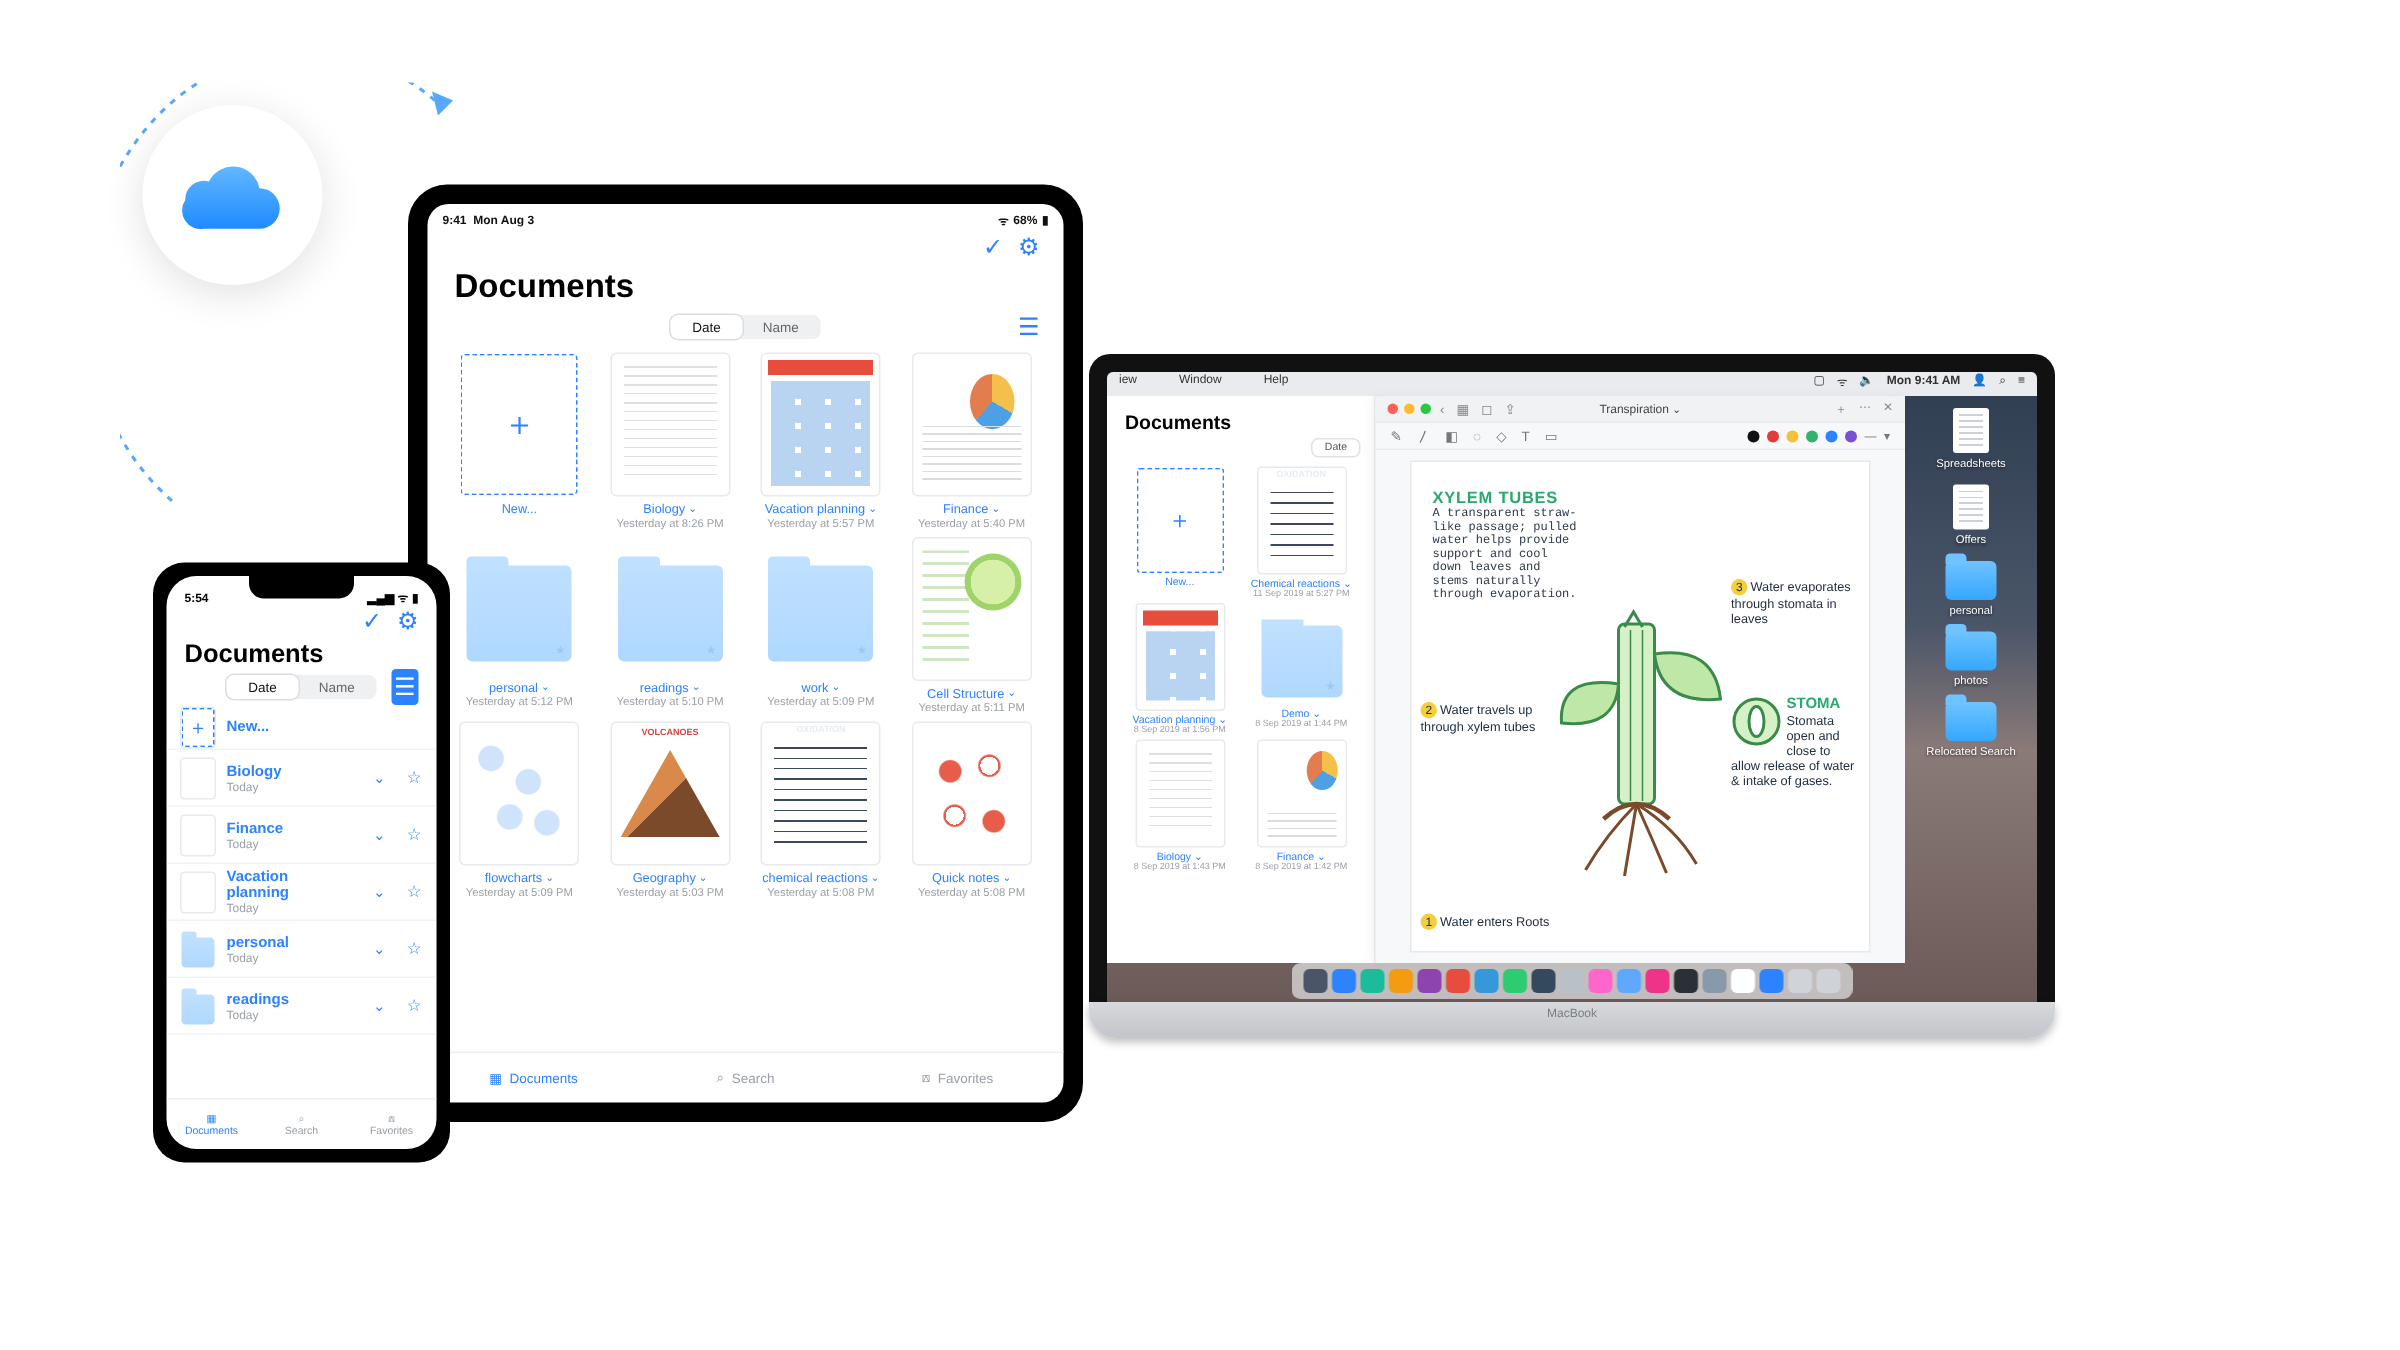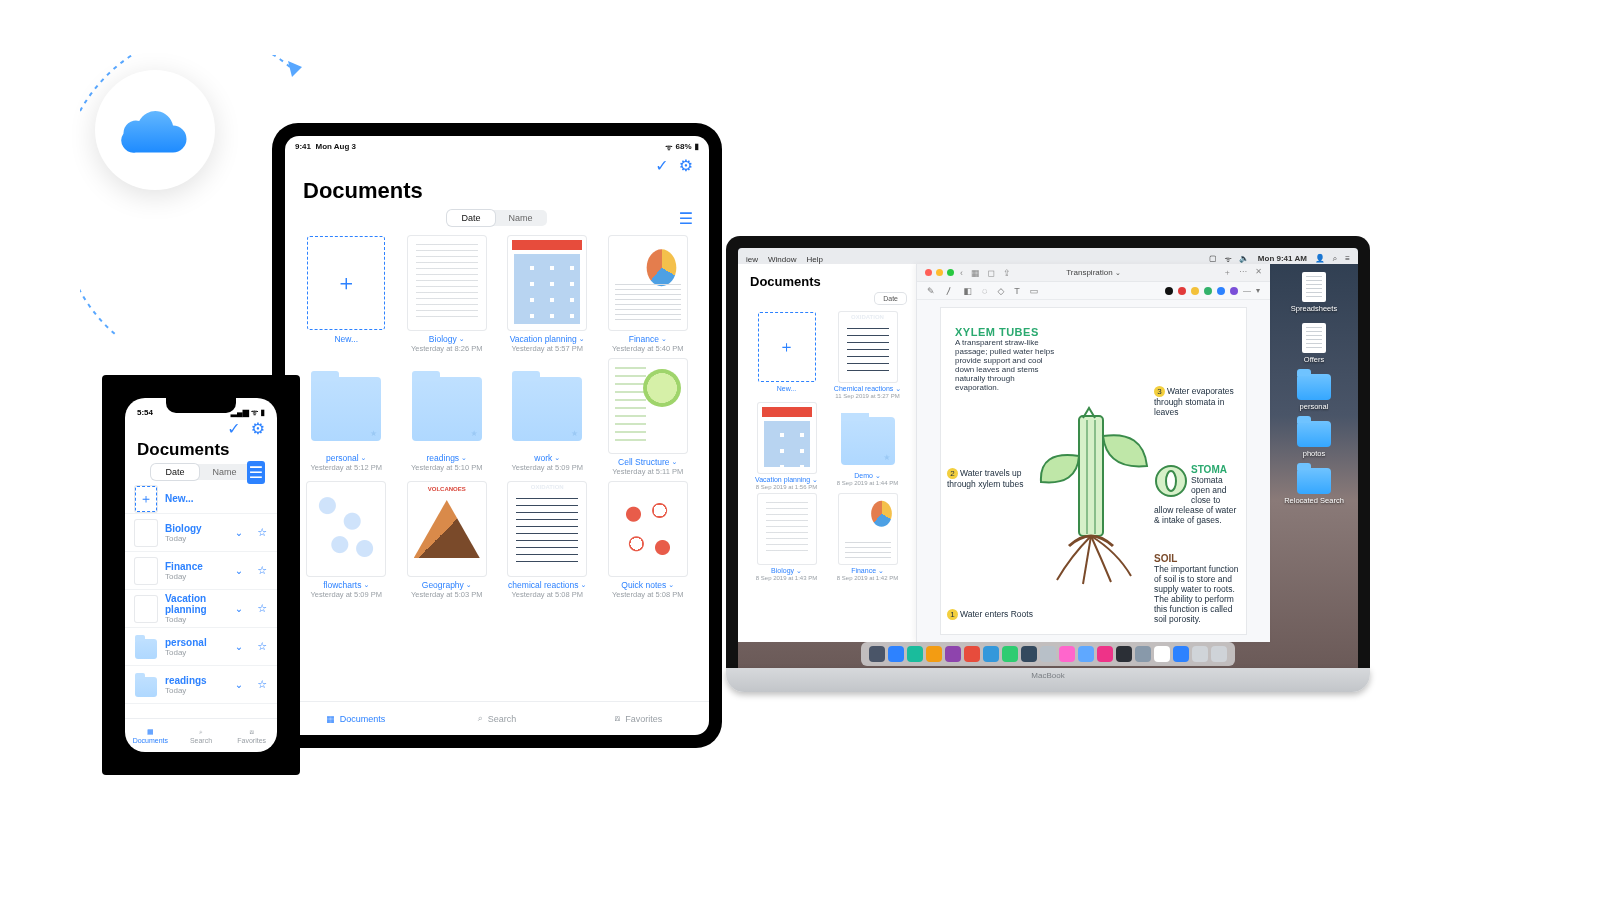--- a/index.html
+++ b/index.html
@@ -52,21 +52,21 @@
 .th-flow::before{content:"";position:absolute;inset:8px;background:radial-gradient(circle at 20% 20%,#cfe3fb 0 8px,transparent 9px),radial-gradient(circle at 60% 40%,#cfe3fb 0 8px,transparent 9px),radial-gradient(circle at 40% 70%,#cfe3fb 0 8px,transparent 9px),radial-gradient(circle at 80% 75%,#cfe3fb 0 8px,transparent 9px);}
 .th-geo::before{content:"VOLCANOES";position:absolute;top:4px;left:0;right:0;text-align:center;font-size:6px;font-weight:800;color:#d9463a;}
 .th-geo::after{content:"";position:absolute;inset:18px 6px 18px;background:linear-gradient(135deg,#d98a4a 0 50%,#7a4a2a 50%);clip-path:polygon(50% 0,100% 100%,0 100%);}
 .th-ox{background:#1f2a3a;}
 .th-ox::before{content:"OXIDATION";position:absolute;top:2px;left:0;right:0;text-align:center;font-size:6px;color:#e8edf3;font-weight:700;}
 .th-ox::after{content:"";position:absolute;inset:16px 8px 8px;background:repeating-linear-gradient(#3a4a5e 0 1px,transparent 1px 7px);}
 .th-qn{background:#1a2236;}
 .th-qn::before{content:"";position:absolute;inset:10px;background:radial-gradient(circle at 25% 30%,#e85c4a 0 7px,transparent 8px),radial-gradient(circle at 70% 25%,transparent 0 6px,#e85c4a 6px 7px,transparent 8px),radial-gradient(circle at 30% 70%,transparent 0 6px,#e85c4a 6px 7px,transparent 8px),radial-gradient(circle at 75% 75%,#e85c4a 0 7px,transparent 8px);}
 
 
-.iphone { position:absolute; left: 102px; top: 375px; width: 198px; height: 400px; border-radius: 4px; background:#000; padding:23px; }
+.iphone { position:absolute; left: 102px; top: 375px; width: 198px; height: 400px; border-radius: 21px; background:#000; padding:9px; }
 .iphone-inner { width:100%; height:100%; border-radius:20px; background:#fff; overflow:hidden; display:flex; flex-direction:column; position:relative; }
 .notch { position:absolute; top:0; left:50%; transform:translateX(-50%); width:70px; height:15px; background:#000; border-radius:0 0 10px 10px; }
 .iphone-status { height:20px; display:flex; justify-content:space-between; align-items:flex-end; padding:0 12px 1px; font-size:8px; font-weight:700; }
 .iphone-top { height:20px; display:flex; justify-content:flex-end; gap:10px; align-items:center; padding-right:12px; color:#2d82ff; }
 .iphone-title { font-size:17px; font-weight:800; padding:2px 12px 4px; }
 .iphone-sort { display:flex; justify-content:center; align-items:center; position:relative; padding-bottom:4px; }
 .iphone-sort .ipad-list-icon { right:12px; background:#2d82ff; color:#fff; border-radius:3px; padding:2px; }
 .iphone-list { flex:1; overflow:hidden; }
 .row { display:flex; align-items:center; height:38px; padding:0 10px 0 10px; border-bottom:1px solid #f0f2f4; gap:8px; }
 .row.new { height:30px; }
@@ -82,21 +82,21 @@
 .iphone-tabs { height:34px; border-top:1px solid #eceef1; display:flex; }
 .iphone-tabs .tab { flex:1; display:flex; flex-direction:column; align-items:center; justify-content:center; font-size:7px; gap:1px; color:#9aa0a6; }
 .iphone-tabs .tab.on { color:#2d82ff; }
 
 
 .macbook { position:absolute; left: 726px; top: 236px; width: 644px; }
 .mb-screen { height: 432px; border-radius: 14px 14px 0 0; background:#111; padding:12px 12px 0; }
 .mb-display { width:100%; height:100%; border-radius:4px 4px 0 0; overflow:hidden; position:relative; background:linear-gradient(180deg,#2e3d50 0%,#4a5568 40%,#8a7a78 60%,#6b5a58 100%); }
 .mb-base { height:24px; background:linear-gradient(#d7d9dc,#c2c5c9); border-radius:0 0 18px 18px; position:relative; box-shadow:0 3px 6px rgba(0,0,0,.25); }
 .mb-base::after{content:"MacBook";position:absolute;left:50%;top:3px;transform:translateX(-50%);font-size:8px;color:#7a7e83;}
-.mb-menubar { position:absolute; top:0; left:0; right:0; height:16px; background:rgba(250,250,252,.92); display:flex; align-items:flex-end; font-size:8px; padding:0 8px; gap:10px; color:#333; }
+.mb-menubar { position:absolute; top:0; left:0; right:0; height:16px; background:rgba(250,250,252,.92); display:flex; align-items:flex-start; font-size:8px; padding:0 8px; gap:28px; color:#333; }
 .mb-menubar .mright { margin-left:auto; display:flex; gap:8px; align-items:center; }
 .mb-menubar .bold { font-weight:700; }
 
 
 .mac-docs { position:absolute; left:0; top:16px; width:178px; bottom:26px; background:#fff; display:flex; flex-direction:column; }
 .mac-docs .hd { font-size:13px; font-weight:800; padding:10px 12px 4px; }
 .mac-docs .sortbar{ display:flex; justify-content:flex-end; padding:0 10px 4px; }
 .mac-docs .sortbar .pill{ font-size:7px; padding:2px 8px; border-radius:4px; box-shadow:0 0 0 1px #dfe2e6; color:#555; }
 .mac-grid { flex:1; display:grid; grid-template-columns:1fr 1fr; gap:4px; padding:4px 10px; align-content:start; }
 .mcell { display:flex; flex-direction:column; align-items:center; font-size:7px; }
@@ -115,21 +115,21 @@
 .traffic i:nth-child(1){background:#ff5f57;} .traffic i:nth-child(2){background:#febc2e;} .traffic i:nth-child(3){background:#28c840;}
 .ed-titlebar .ttl { position:absolute; left:50%; transform:translateX(-50%); color:#444; }
 .ed-titlebar .nav { display:flex; gap:8px; color:#888; font-size:9px; }
 .ed-titlebar .ract { margin-left:auto; display:flex; gap:8px; color:#888; }
 .ed-toolbar { height:18px; display:flex; align-items:center; gap:10px; padding:0 10px; border-bottom:1px solid #e9ebee; font-size:9px; color:#777; }
 .ed-toolbar .colors { margin-left:auto; display:flex; gap:5px; align-items:center; }
 .ed-toolbar .colors i { width:8px;height:8px;border-radius:50%;display:block; }
 .ed-canvas { flex:1; background:#fff; margin:8px 24px; box-shadow:0 0 0 1px #e6e8eb; padding:10px 14px; position:relative; overflow:hidden; font-family:"Comic Sans MS","Marker Felt",cursive; }
 .hand-title { color:#e0683e; font-size:24px; font-weight:800; text-align:center; line-height:1.05; letter-spacing:.5px; font-family:"Marker Felt","Comic Sans MS",cursive; }
 .sub1 { color:#2aa96f; font-size:11px; font-weight:800; margin-top:8px; letter-spacing:.5px; }
-.hand-body { font-size:8px; color:#2d3a4a; }
+.hand-body { font-size:8px; color:#2d3a4a;font-family:Liberation Mono, monospace; }
 .callout { position:absolute; font-size:8.5px; color:#203040; max-width:86px; }
 .num { display:inline-flex; width:11px; height:11px; border-radius:50%; background:#f3cf3e; font-size:8px; align-items:center; justify-content:center; margin-right:2px; font-family:Arial; }
 .stoma { color:#2aa96f; font-weight:800; font-size:10px; }
 .plant { position:absolute; left:50%; top:88px; transform:translateX(-50%); }
 
 
 .desk { position:absolute; right:4px; top:24px; width:80px; display:flex; flex-direction:column; gap:10px; align-items:center; }
 .desk .item { display:flex; flex-direction:column; align-items:center; font-size:7.5px; color:#fff; text-shadow:0 1px 2px rgba(0,0,0,.7); gap:2px; }
 .desk .dicon { width:34px; height:26px; background:linear-gradient(#6fc3ff,#35a7ff); border-radius:4px; position:relative; }
 .desk .dicon::before{content:"";position:absolute;top:-5px;left:0;width:14px;height:7px;background:#6fc3ff;border-radius:3px 3px 0 0;}
@@ -478,21 +478,20 @@
           <div class="callout" style="left:6px; bottom:14px;"><span class="num">1</span><span>Water enters Roots</span></div>
           <div class="callout" style="left:6px; top:160px;"><span class="num">2</span><span>Water travels up through xylem tubes</span></div>
           <div class="callout" style="right:6px; top:78px;"><span class="num">3</span><span>Water evaporates through stomata in leaves</span></div>
           <div class="callout" style="right:6px; top:156px;">
             <svg width="34" height="34" viewBox="0 0 34 34" style="float:left;margin-right:3px">
                 <circle cx="17" cy="17" r="15" fill="#d6f0c8" stroke="#3a8b4a" stroke-width="2"></circle>
                 <ellipse cx="17" cy="17" rx="5" ry="10" fill="#fff" stroke="#3a8b4a" stroke-width="2"></ellipse>
               </svg>
             <span class="stoma">STOMA</span><br><span>Stomata open and close to allow release of water &amp; intake of gases.</span>
           </div>
-          <div class="callout" style="right:6px; bottom:10px;"><span class="stoma" style="color:#7a4a2a">SOIL</span><br><span>The important function of soil is to store and supply water to roots. The ability to perform this function is called soil porosity.</span></div>
         </div>
       </div>
 
       <div class="desk" id="desk">
           <div class="item">
             <div class="dicon doc"></div>
             <span>Spreadsheets</span>
           </div>
           <div class="item">
             <div class="dicon doc"></div>

